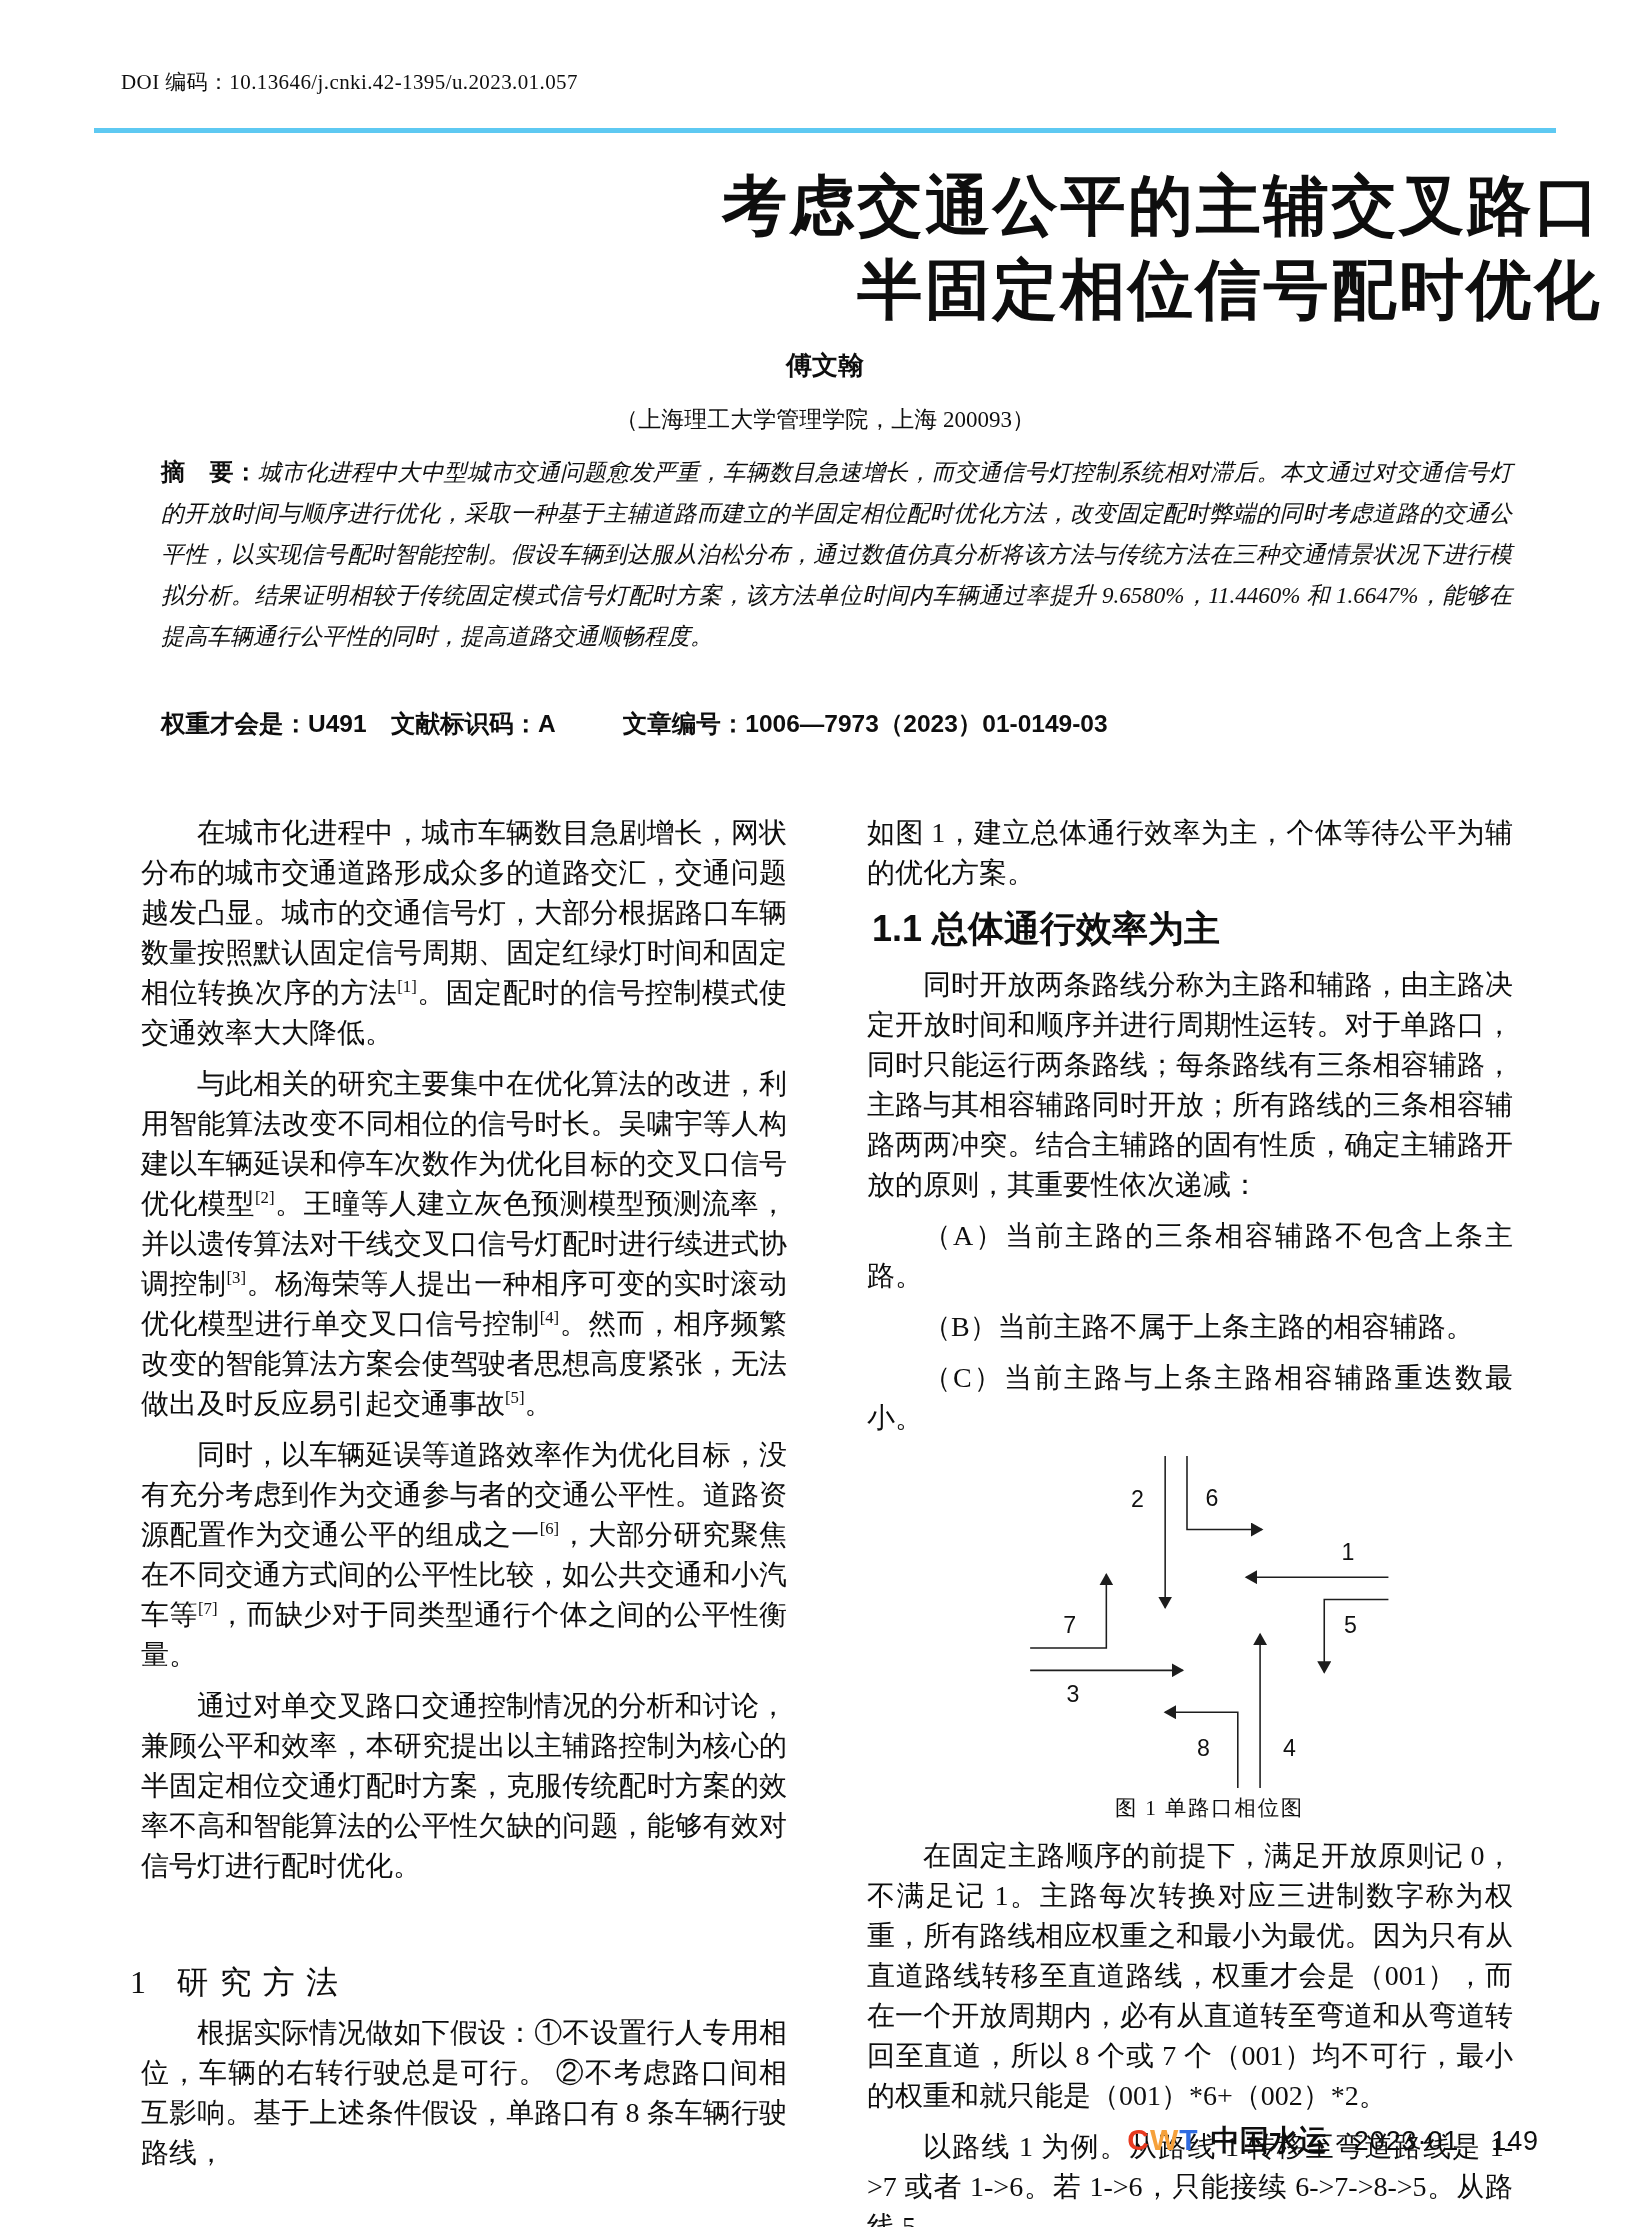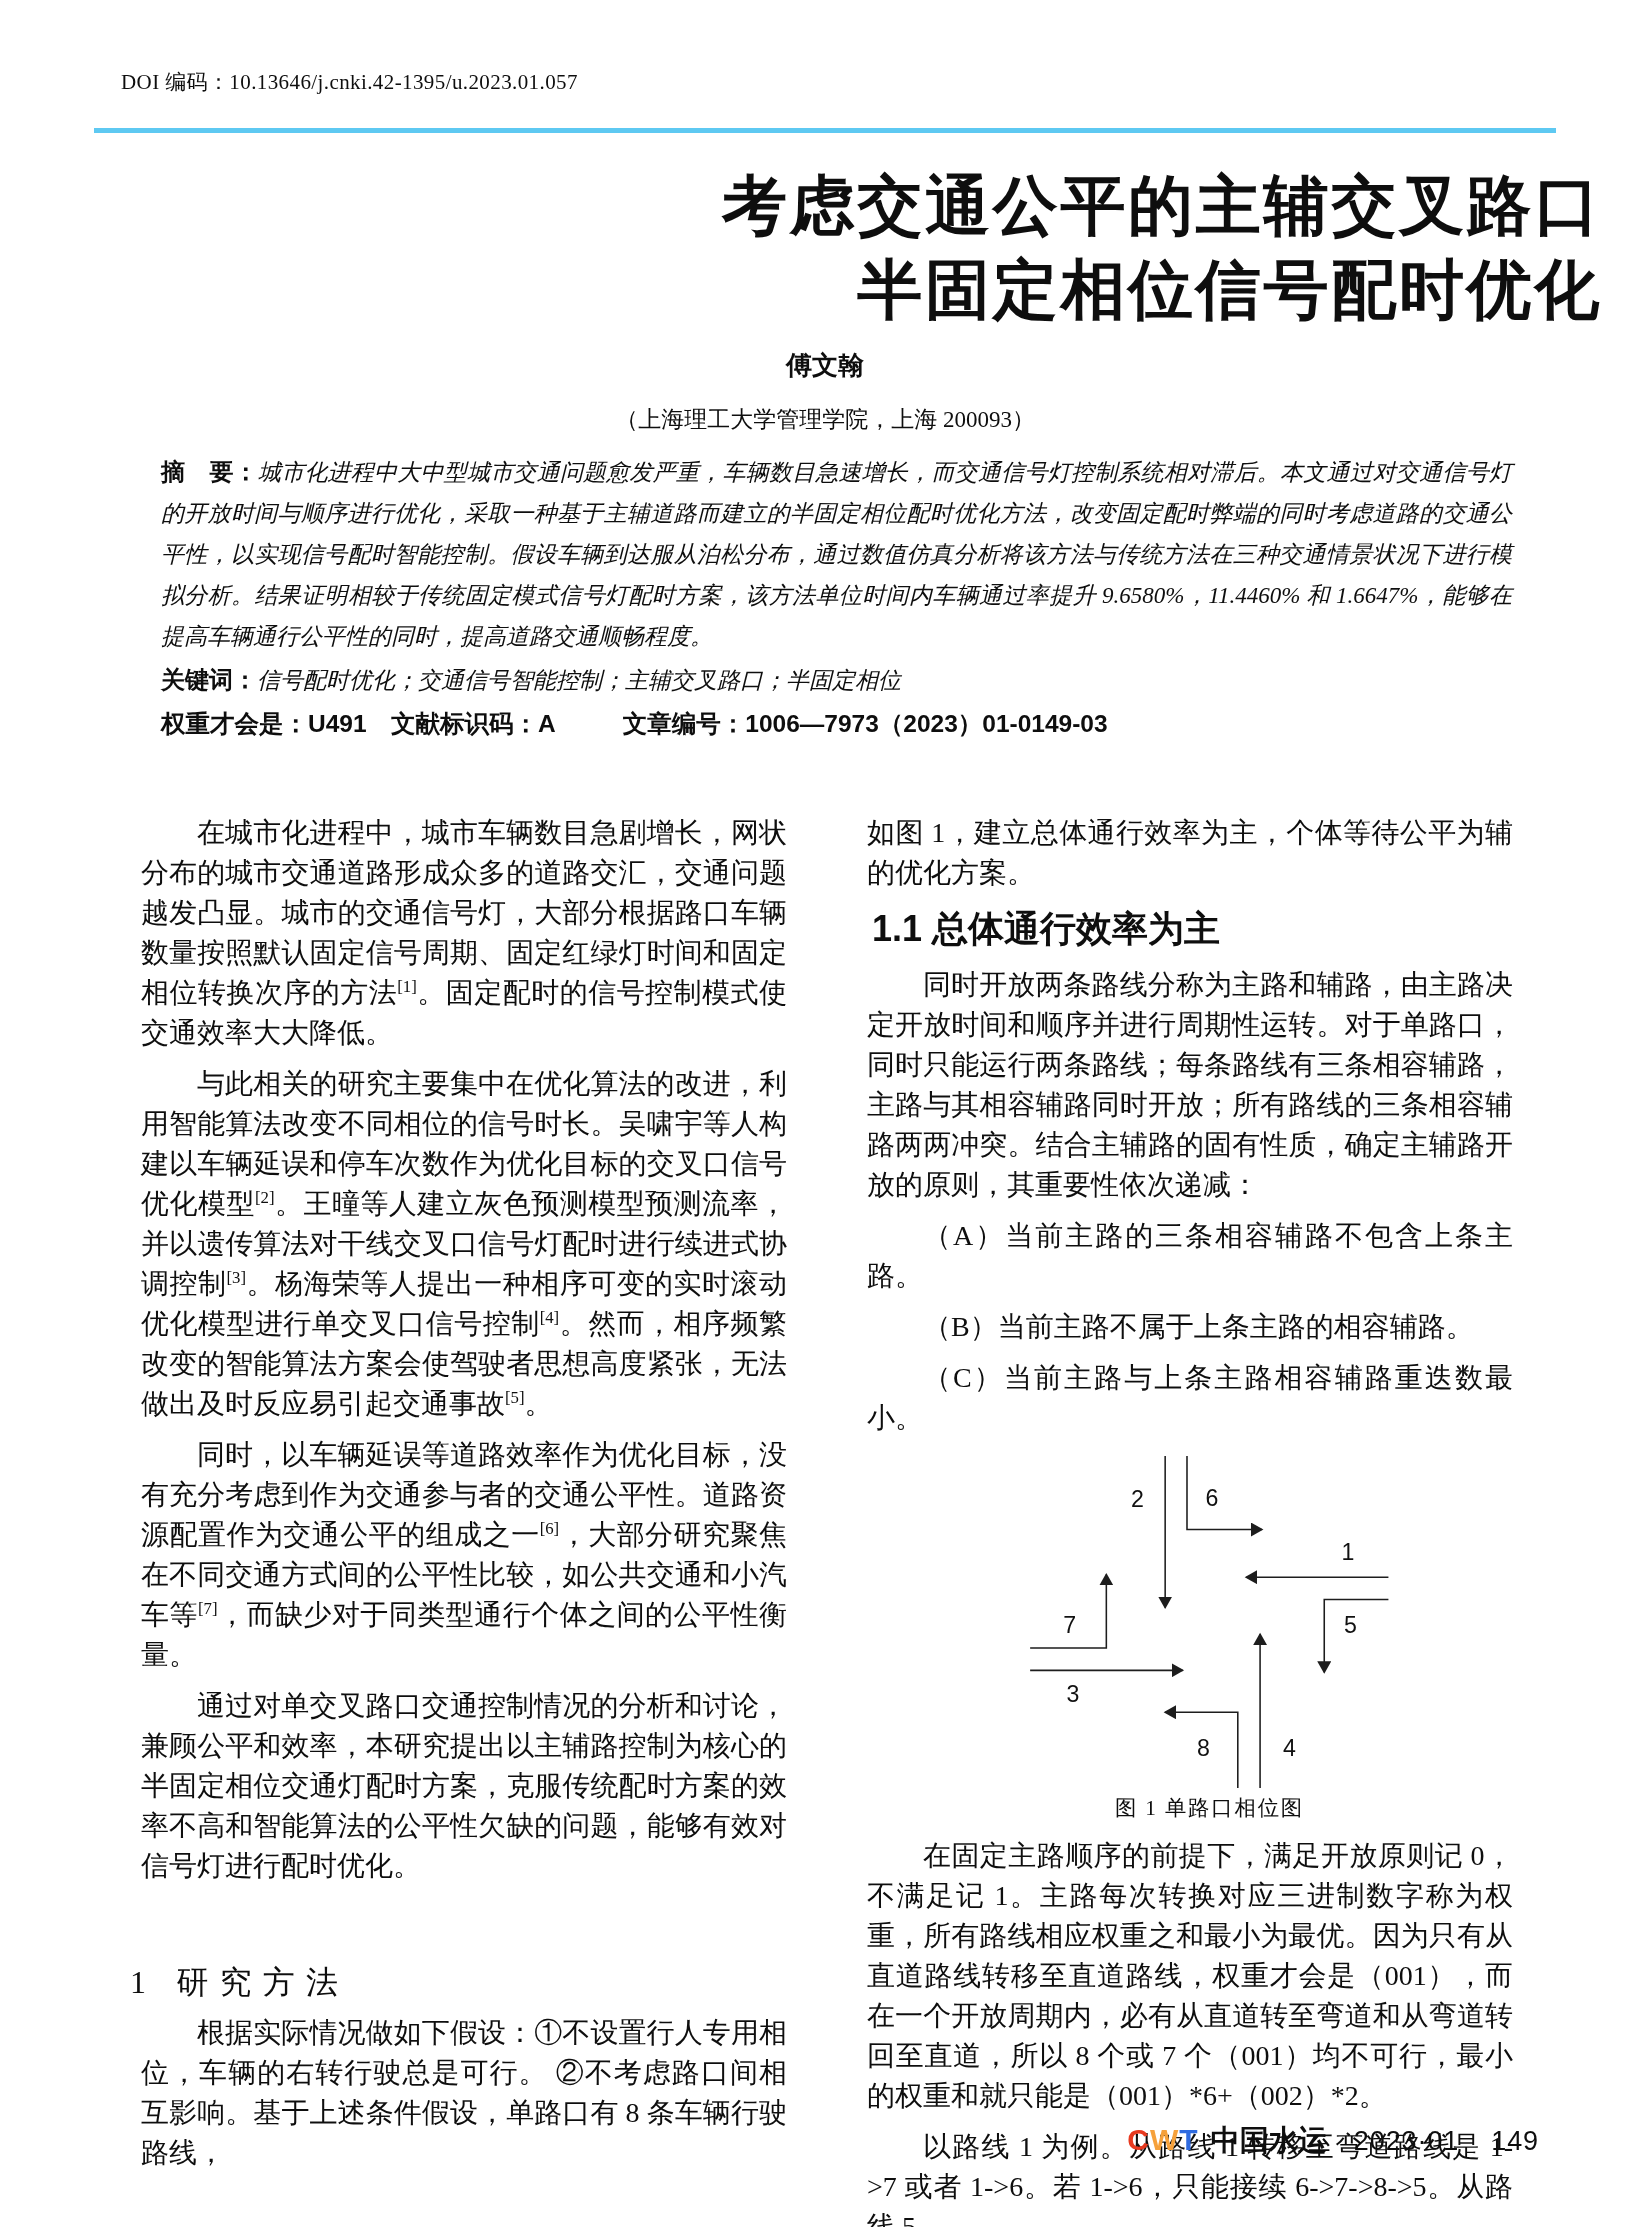--- a/index.html
+++ b/index.html
@@ -121,21 +121,20 @@
     <div>半固定相位信号配时优化</div>
   </div>
 
   <div class="author">傅文翰</div>
   <div class="affiliation">（上海理工大学管理学院，上海 200093）</div>
 
   <div class="frontmatter">
     <div class="abstract"><span class="fm-label">摘　要：</span><span>城市化进程中大中型城市交通问题愈发严重，车辆数目急速增长，而交通信号灯控制系统相对滞后。本文通过对交通信号灯的开放时间与顺序进行优化，采取一种基于主辅道路而建立的半固定相位配时优化方法，改变固定配时弊端的同时考虑道路的交通公平性，以实现信号配时智能控制。假设车辆到达服从泊松分布，通过数值仿真分析将该方法与传统方法在三种交通情景状况下进行模拟分析。结果证明相较于传统固定模式信号灯配时方案，该方法单位时间内车辆通过率提升 9.6580%，11.4460% 和 1.6647%，能够在提高车辆通行公平性的同时，提高道路交通顺畅程度。</span></div>
   </div>
 
-  <div class="keywords"><span class="fm-label">关键词：</span><span>信号配时优化；交通信号智能控制；主辅交叉路口；半固定相位</span></div>
 
   <div class="clc"><span>权重才会是：</span><span>U491</span><span class="gap1"></span><span>文献标识码：</span><span>A</span><span class="gap2"></span><span>文章编号：</span><span>1006—7973（2023）01-0149-03</span></div>
 
   <div class="col col-left" id="left-col">
       <p class="body-p">在城市化进程中，城市车辆数目急剧增长，网状分布的城市交通道路形成众多的道路交汇，交通问题越发凸显。城市的交通信号灯，大部分根据路口车辆数量按照默认固定信号周期、固定红绿灯时间和固定相位转换次序的方法<sup>[1]</sup>。固定配时的信号控制模式使交通效率大大降低。</p>
       <p class="body-p">与此相关的研究主要集中在优化算法的改进，利用智能算法改变不同相位的信号时长。吴啸宇等人构建以车辆延误和停车次数作为优化目标的交叉口信号优化模型<sup>[2]</sup>。王曈等人建立灰色预测模型预测流率，并以遗传算法对干线交叉口信号灯配时进行续进式协调控制<sup>[3]</sup>。杨海荣等人提出一种相序可变的实时滚动优化模型进行单交叉口信号控制<sup>[4]</sup>。然而，相序频繁改变的智能算法方案会使驾驶者思想高度紧张，无法做出及时反应易引起交通事故<sup>[5]</sup>。</p>
       <p class="body-p">同时，以车辆延误等道路效率作为优化目标，没有充分考虑到作为交通参与者的交通公平性。道路资源配置作为交通公平的组成之一<sup>[6]</sup>，大部分研究聚焦在不同交通方式间的公平性比较，如公共交通和小汽车等<sup>[7]</sup>，而缺少对于同类型通行个体之间的公平性衡量。</p>
       <p class="body-p">通过对单交叉路口交通控制情况的分析和讨论，兼顾公平和效率，本研究提出以主辅路控制为核心的半固定相位交通灯配时方案，克服传统配时方案的效率不高和智能算法的公平性欠缺的问题，能够有效对信号灯进行配时优化。</p>
       <h2 class="sec-h1">1 研究方法</h2>
       <p class="body-p">根据实际情况做如下假设：①不设置行人专用相位，车辆的右转行驶总是可行。 ②不考虑路口间相互影响。基于上述条件假设，单路口有 8 条车辆行驶路线，</p>

